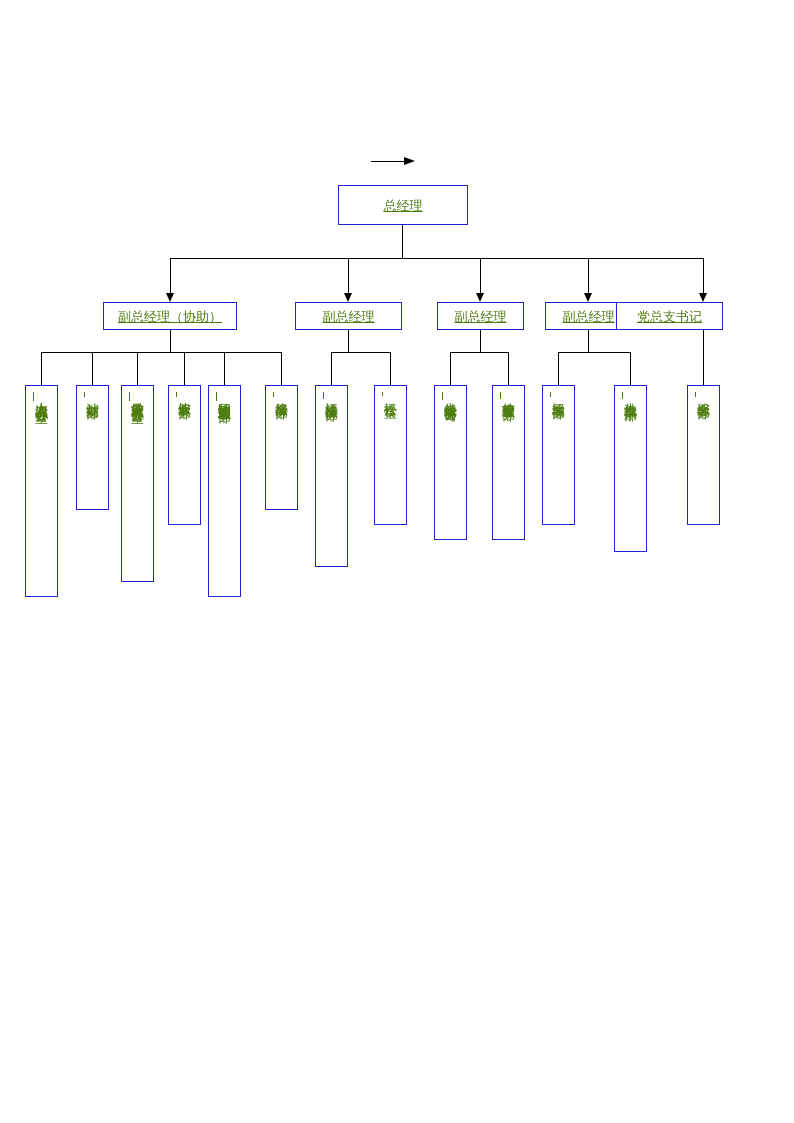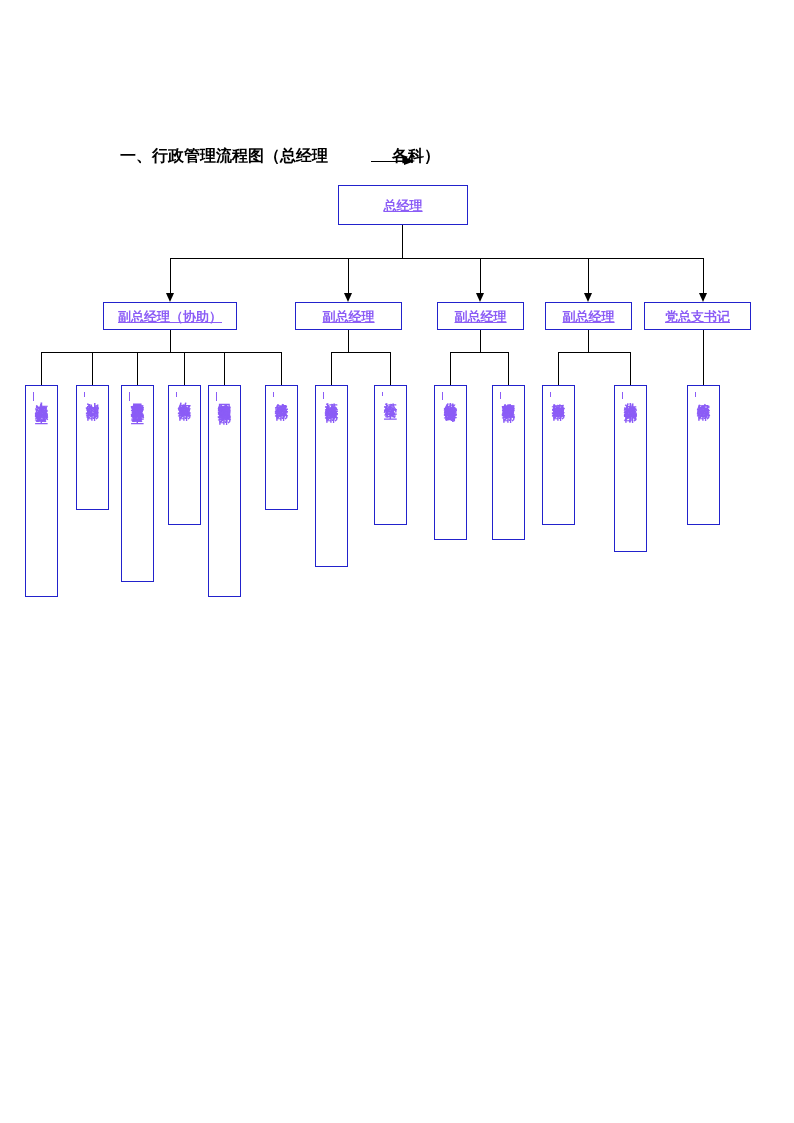--- a/index.html
+++ b/index.html
@@ -76,22 +76,21 @@
     color: #1a1ab0;
     display: flex;
     align-items: center;
     justify-content: center;
     text-align: center;
   }
   .box .txt {
     text-decoration: underline;
     font-size: 13px;
     line-height: 15px;
-    color: #8b5cf6;
-    font-weight: bold;
+    color: #4d7c0f;
   }
   .box.vert {
     align-items: flex-start;
     padding-top: 6px;
   }
   .box.vert .txt {
     writing-mode: vertical-rl;
     text-orientation: upright;
     letter-spacing: 1px;
     font-size: 13px;
@@ -111,23 +110,20 @@
     border-left: 4.5px solid transparent;
     border-right: 4.5px solid transparent;
   }
 </style>
 </head>
 <body>
 
 <div id="page">
 
 
-  <div class="subtitle">
-    <span>一、行政管理流程图（总经理</span><span class="gap1"></span><span class="gap2"></span><span>各科）</span>
-  </div>
 
   <div class="inline-arrow">
     <div class="shaft"></div>
     <div class="head"></div>
   </div>
 
   <div class="box" style="left:338px; top:185px; width:130px; height:40px;">
     <span class="txt">总经理</span>
   </div>
 
@@ -159,21 +155,21 @@
   </div>
 
   <div class="box" style="left:437px; top:302px; width:87px; height:28px;">
     <span class="txt">副总经理</span>
   </div>
 
   <div class="box" style="left:545px; top:302px; width:87px; height:28px;">
     <span class="txt">副总经理</span>
   </div>
 
-  <div class="box" style="left:644px; top:302px; width:107px; height:28px;">
+  <div class="box" style="left:616px; top:302px; width:107px; height:28px;">
     <span class="txt">党总支书记</span>
   </div>
 
   <div class="ln" style="left:170px; top:330px; width:1px; height:22px;"></div>
   <div class="ln" style="left:41px; top:352px; width:240px; height:1px;"></div>
 
   <div class="ln" style="left:41px; top:352px; width:1px; height:33px;"></div>
   <div class="ln" style="left:92px; top:352px; width:1px; height:33px;"></div>
   <div class="ln" style="left:137px; top:352px; width:1px; height:33px;"></div>
   <div class="ln" style="left:184px; top:352px; width:1px; height:33px;"></div>

